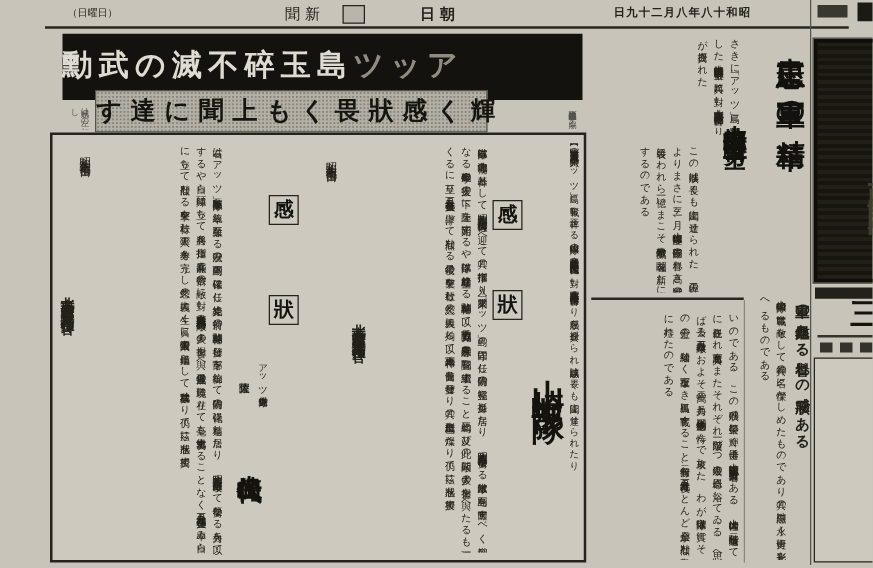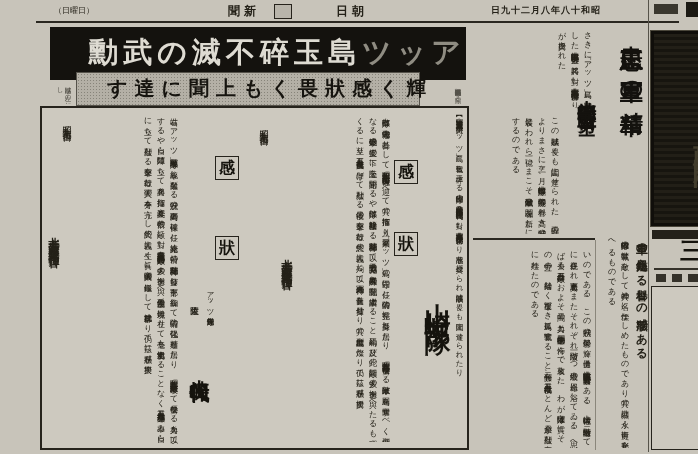--- a/index.html
+++ b/index.html
@@ -23,35 +23,35 @@
     border:1.5px solid #26231c;width:22px;height:22px;
     font-size:16px;font-weight:bold;text-align:center;line-height:22px;
     background:#cdc9bf;color:#15130d;
   }
   .bignamev{font-weight:bold;color:#15130d;background:#cdc9bf;}
 </style>
 </head>
 <body>
 
 <div class="abs" style="left:18px;top:5px;font-size:8px;">（日曜日）</div>
-<div class="abs" style="left:168px;top:3px;font-size:12px;font-weight:bold;letter-spacing:4px;padding-left:24px;">聞新</div>
+<div class="abs" style="left:168px;top:3px;font-size:12px;font-weight:normal;letter-spacing:4px;padding-left:24px;">聞新</div>
 <div class="abs" style="left:238px;top:4px;width:16px;height:13px;border:1.5px solid #26231c;background:#b9b5ab;"></div>
 <div class="abs" style="left:300px;top:3px;font-size:12px;font-weight:bold;letter-spacing:4px;">日朝</div>
 <div class="abs" style="left:455px;top:4px;font-size:9px;font-weight:bold;letter-spacing:1px;text-align:center;">日九十二月八年八十和昭</div>
 <div class="abs" style="left:618px;top:4px;width:24px;height:10px;background:#3a372e;"></div>
 <div class="abs" style="left:650px;top:2px;width:17px;height:15px;background:#1c1a14;"></div>
 <div class="abs" style="left:672px;top:2px;width:19px;height:15px;background:#1c1a14;"></div>
 <div class="abs rule" style="left:0;top:21px;width:643px;height:2px;"></div>
 
 <div class="abs" style="left:14px;top:27px;width:416px;height:53px;background:#14120e;">
-  <div style="text-align:right;font-weight:bold;font-size:29px;letter-spacing:5px;line-height:50px;white-space:nowrap;">
+  <div style="text-align:left;font-weight:bold;font-size:24px;letter-spacing:5px;line-height:50px;white-space:nowrap;">
     <span style="color:#dedbd2;">勳武の滅不碎玉島</span><span style="color:#8f8c82;">ツッア</span>
   </div>
 </div>
-<div class="abs" style="left:40px;top:72px;width:312px;height:32px;background-color:#b4b0a6;background-image:radial-gradient(#87847a 1px,transparent 1px);background-size:3px 3px;border:1px solid #55524a;padding-left:30px;">
+<div class="abs" style="left:40px;top:72px;width:312px;height:32px;background-color:#b4b0a6;background-image:radial-gradient(#87847a 1px,transparent 1px);background-size:3px 3px;border:1px solid #55524a;">
   <div style="text-align:center;font-weight:bold;font-size:20px;letter-spacing:7px;line-height:31px;color:#16140f;white-space:nowrap;">す達に聞上もく畏狀感く輝</div>
 </div>
 <div class="abs v tiny" style="left:18px;top:82px;width:18px;height:22px;color:#55524a;">感狀は左の如し</div>
 <div class="abs v tiny" style="left:396px;top:84px;width:30px;height:20px;color:#55524a;">山崎部隊長以下將兵に賜る</div>
 
 <div class="abs frame noise" style="left:4px;top:106px;width:425px;height:340px;"></div>
 
 <div class="abs v" style="left:402px;top:112px;width:28px;height:330px;font-size:7.5px;line-height:14px;letter-spacing:0.5px;">【陸軍省發表】（八月二十八日十六時）「アッツ」島に奮戰し玉碎せる山崎部隊の全將兵及同部隊長陸軍大佐山崎保代に對し北東方面陸軍最高指揮官より感狀を授與せられ該感狀は畏くも上聞に達せられたり</div>
 
 <div class="abs v bignamev" style="left:388px;top:283px;width:32px;height:160px;font-size:26px;letter-spacing:8px;">山崎部隊</div>

